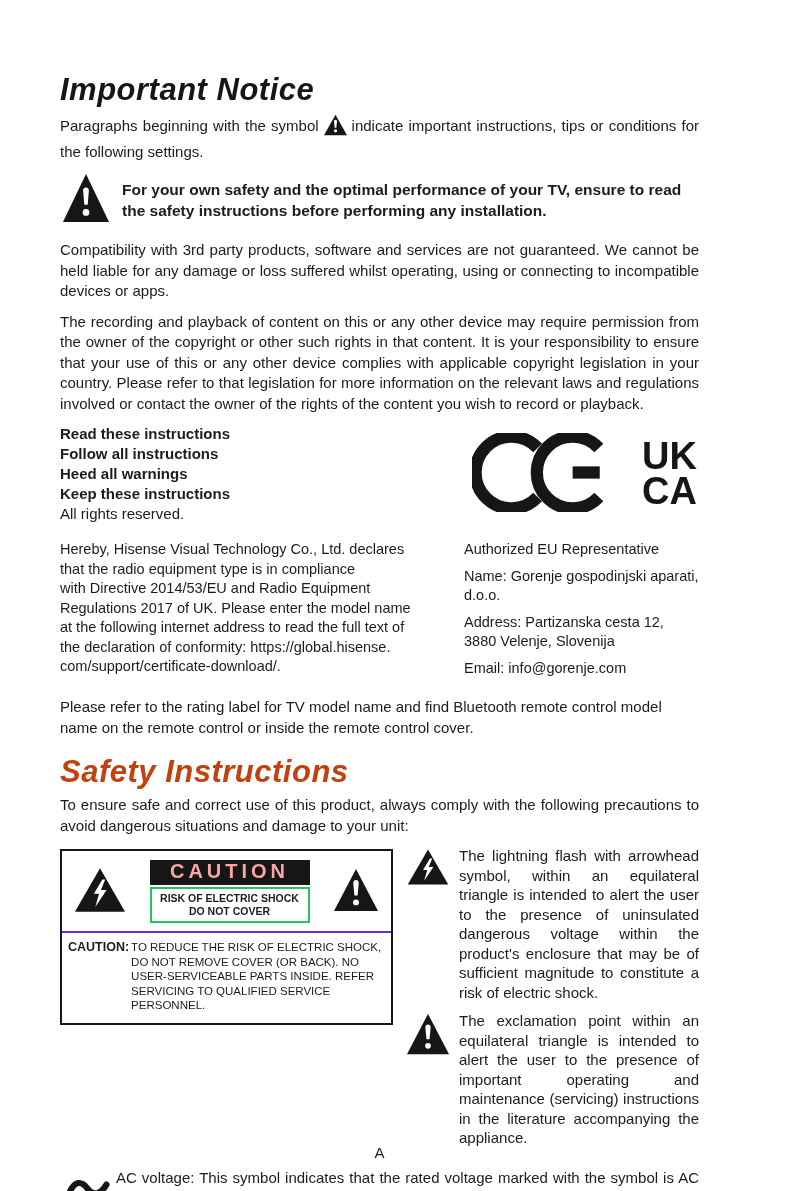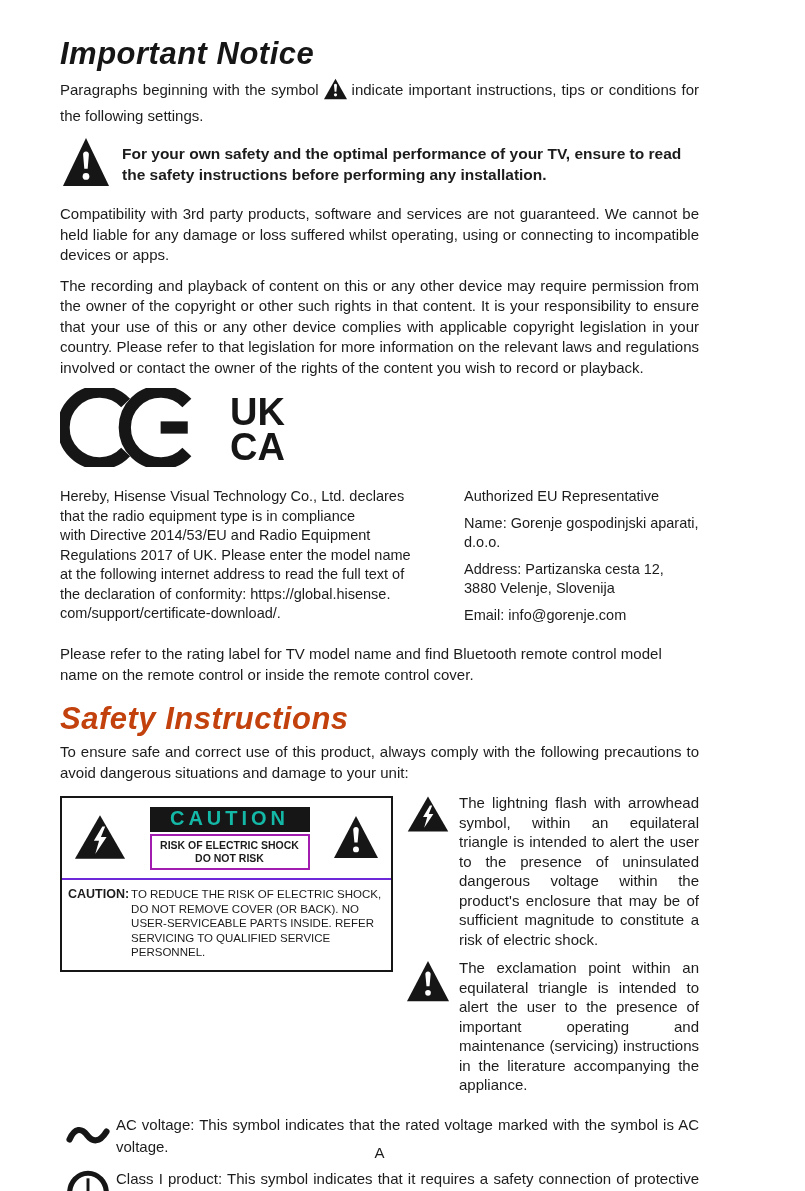--- a/index.html
+++ b/index.html
@@ -6,21 +6,21 @@
   html, body { margin: 0; padding: 0; background: #fff; }
   body {
     width: 805px; height: 1191px;
     font-family: "Liberation Sans", "DejaVu Sans", sans-serif;
     color: #1c1c1c;
     overflow: hidden;
   }
   .page {
     position: relative;
     width: 759px; height: 1191px;
-    padding: 36px 60px 0 60px;
+    padding: 72px 60px 0 60px;
   }
   h1.doc-title {
     font-size: 31px; font-weight: 700; font-style: italic;
     margin: 0 0 6px 0; letter-spacing: 0.5px; color: #161616;
   }
   p.body-text {
     font-size: 15px; line-height: 20.5px; margin: 0 0 10px 0;
     text-align: justify;
   }
   .intro-icon { vertical-align: -5px; margin: 0 4px; }
@@ -57,26 +57,26 @@
   }
   .safety-cols { display: flex; gap: 13px; margin-top: 10px; }
   .caution-wrap { flex: 0 0 333px; padding-top: 3px; }
   .caution-box { border: 2px solid #161616; width: 333px; }
   .cb-top {
     display: flex; align-items: center; justify-content: space-between;
     padding: 9px 12px 8px 12px;
   }
   .cb-center { width: 160px; }
   .cb-header {
-    background: #161616; color: #14b8a6; text-align: center;
+    background: #161616; color: #fca5a5; text-align: center;
     font-weight: 700; font-size: 20px; letter-spacing: 4px;
     padding: 0 0 2px 0; margin-bottom: 2px;
   }
   .cb-risk {
-    border: 2px solid #a21caf; text-align: center;
+    border: 2px solid #22c55e; text-align: center;
     font-weight: 700; font-size: 10.5px; line-height: 13px;
     padding: 3px 1px;
   }
   .cb-bottom {
     border-top: 2px solid #6d28d9;
     display: flex; padding: 7px 6px 10px 6px;
     font-size: 11.5px; line-height: 14.5px;
   }
   .cb-label { font-weight: 700; font-size: 12.5px; white-space: nowrap; margin-right: 2px; }
   .safety-right { flex: 1; }
@@ -111,20 +111,27 @@
           <circle cx="50" cy="82" r="7" fill="#fff"></circle>
         </svg></span>
     <div class="sw-text">For your own safety and the optimal performance of your TV, ensure to read the safety instructions before performing any installation.</div>
   </div>
 
   <p class="body-text">Compatibility with 3rd party products, software and services are not guaranteed. We cannot be held liable for any damage or loss suffered whilst operating, using or connecting to incompatible devices or apps.</p>
 
   <p class="body-text">The recording and playback of content on this or any other device may require permission from the owner of the copyright or other such rights in that content. It is your responsibility to ensure that your use of this or any other device complies with applicable copyright legislation in your country. Please refer to that legislation for more information on the relevant laws and regulations involved or contact the owner of the rights of the content you wish to record or playback.</p>
 
   <div class="instr-marks-row">
+    <div class="instr-list">
+      <div>Read these instructions</div>
+      <div>Follow all instructions</div>
+      <div>Heed all warnings</div>
+      <div>Keep these instructions</div>
+      <div class="rights">All rights reserved.</div>
+    </div>
     <div class="marks">
       <span><svg width="140" height="79" viewBox="0 0 160 90">
             <path d="M75 17 A41 41 0 1 0 75 73" fill="none" stroke="#161616" stroke-width="14"></path>
             <path d="M145 17 A41 41 0 1 0 145 73" fill="none" stroke="#161616" stroke-width="14"></path>
             <path d="M115 45 H146" fill="none" stroke="#161616" stroke-width="14"></path>
           </svg></span>
       <div class="ukca">
         <div>UK</div>
         <div>CA</div>
       </div>
@@ -158,21 +165,21 @@
       <div class="caution-box">
         <div class="cb-top">
           <span><svg width="52" height="46" viewBox="0 0 110 96">
                 <path d="M55 2 L108 94 L2 94 Z" fill="#161616"></path>
                 <path d="M60 26 L42 56 L53 56 L45 84 L69 48 L57 48 L66 26 Z" fill="#fff"></path>
               </svg></span>
           <div class="cb-center">
             <div class="cb-header">CAUTION</div>
             <div class="cb-risk">
               <div>RISK OF ELECTRIC SHOCK</div>
-              <div>DO NOT RISK</div>
+              <div>DO NOT COVER</div>
             </div>
           </div>
           <span><svg width="46" height="44" viewBox="0 0 100 96">
                 <path d="M50 2 L98 94 L2 94 Z" fill="#161616"></path>
                 <path d="M50 26 C54 26 56.5 29 56 33 L53.5 60 L46.5 60 L44 33 C43.5 29 46 26 50 26 Z" fill="#fff"></path>
                 <circle cx="50" cy="75" r="6.5" fill="#fff"></circle>
               </svg></span>
         </div>
         <div class="cb-bottom">
           <span class="cb-label">CAUTION:</span>

